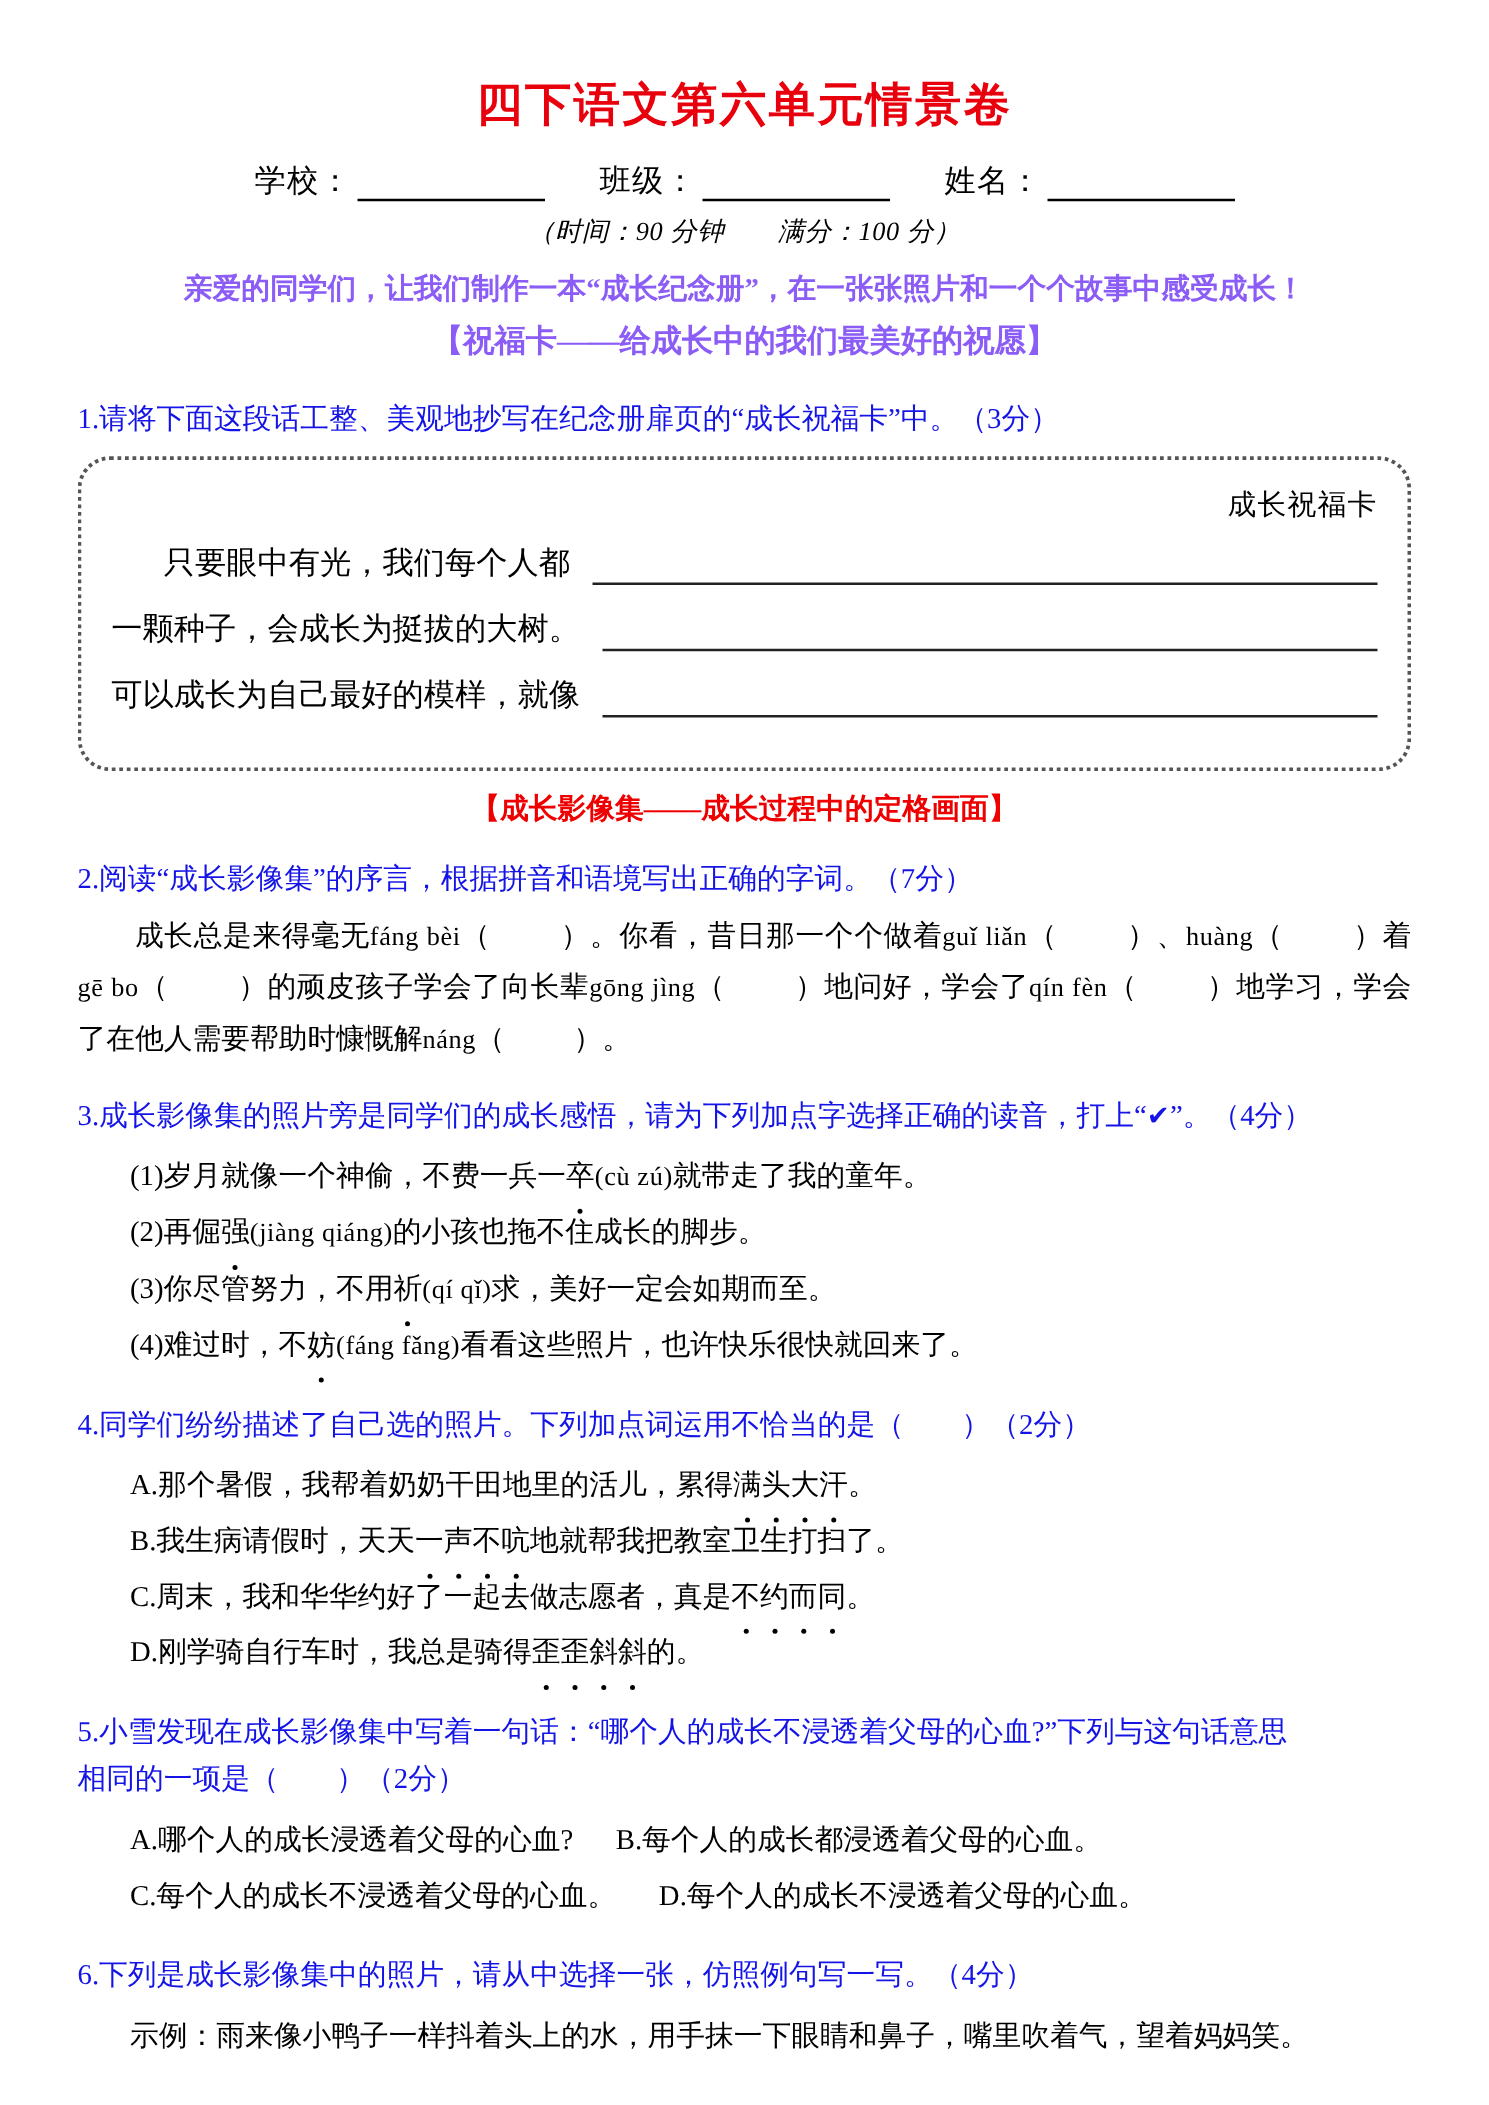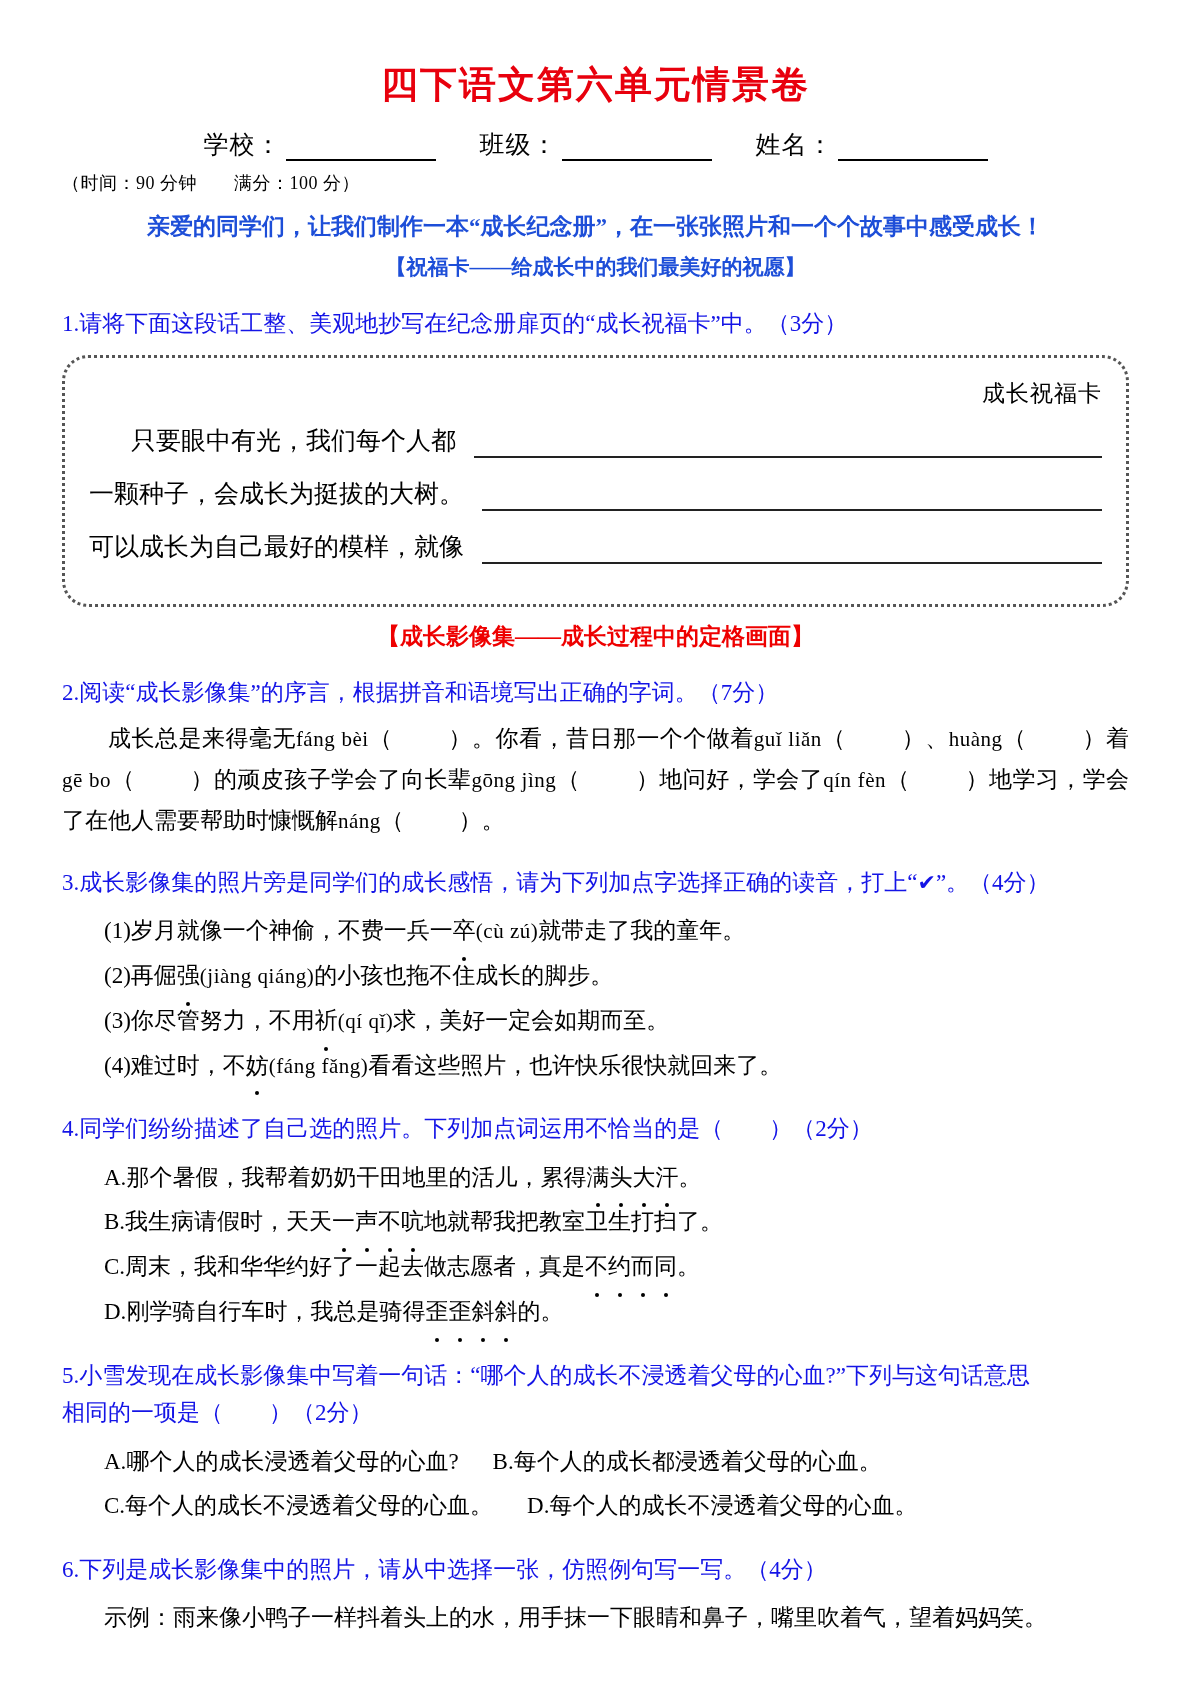--- a/index.html
+++ b/index.html
@@ -53,37 +53,39 @@
   .ident-label { white-space: nowrap; }
   .ident-blank {
     display: inline-block;
     width: 150px;
     border-bottom: 2px solid #000;
     height: 26px;
     margin-left: 4px;
   }
 
   .time-score {
-    font-size: 18px;
+    text-align: center;
+    font-size: 21px;
     margin: 10px 0 14px 0;
     letter-spacing: 0.5px;
+    font-style: italic;
   }
 
   
   .red-line {
-    color: #1d4ed8;
+    color: #8b5cf6;
     font-weight: bold;
     text-align: center;
     font-size: 23px;
     line-height: 1.55;
     letter-spacing: 0px;
   }
   .red-line.section {
     margin-top: 6px;
-    font-size: 21px;
+    font-size: 25px;
   }
   .section-head {
     color: #ee0000;
     font-weight: bold;
     text-align: center;
     font-size: 23px;
     margin: 14px 0 12px 0;
   }
 
   

